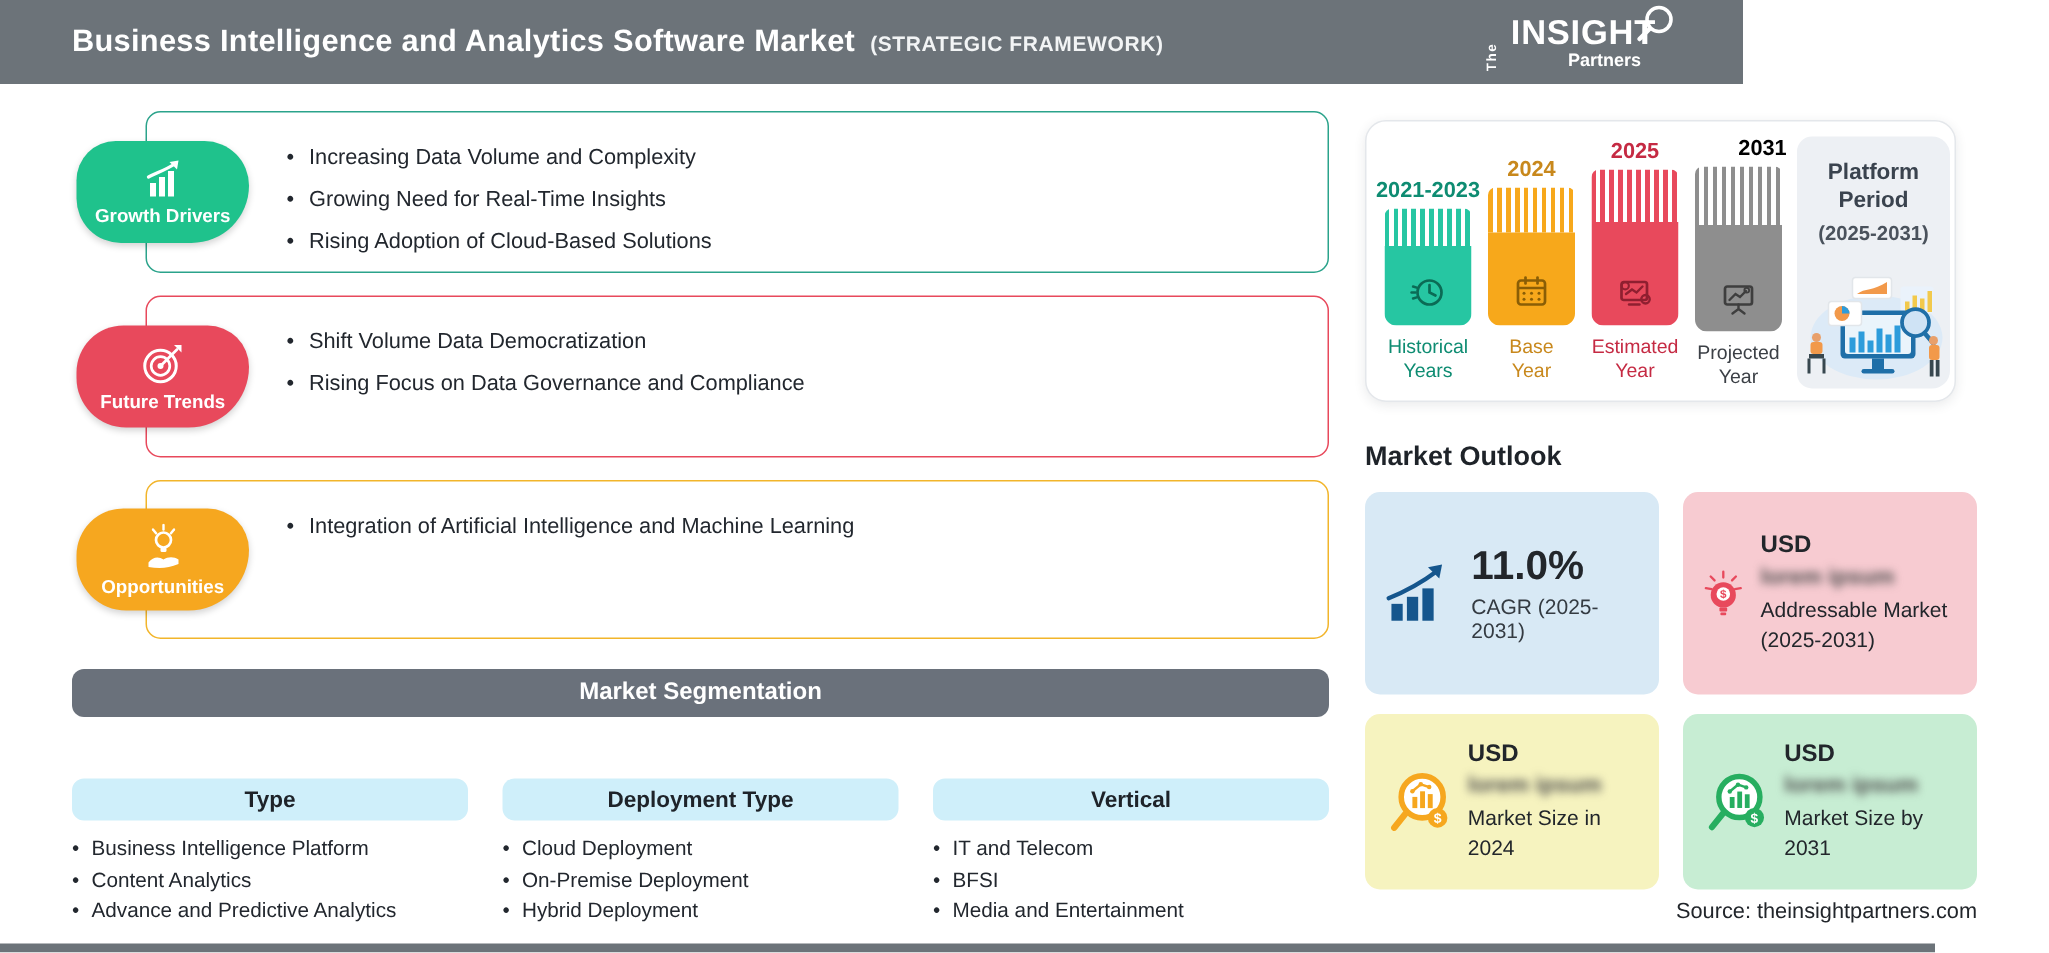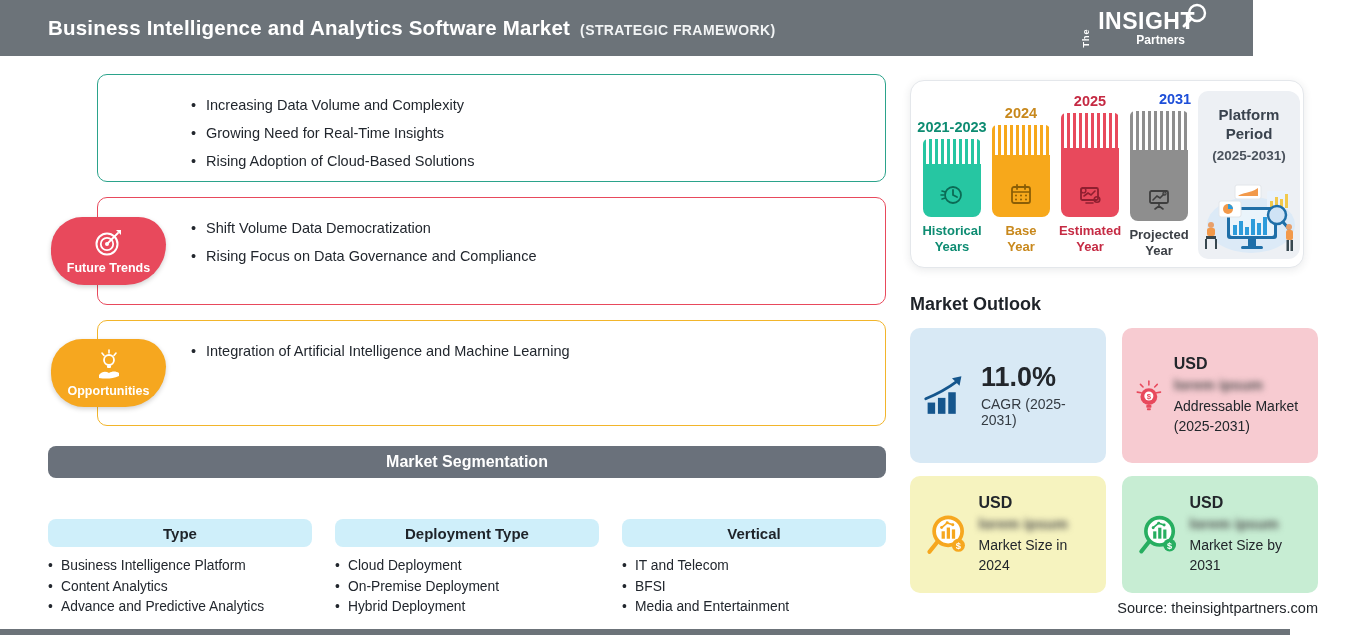--- a/index.html
+++ b/index.html
@@ -1,20 +1,20 @@
 <!DOCTYPE html>
 <html><head>
 <meta charset="utf-8">
 <style>
   * { margin:0; padding:0; box-sizing:border-box; }
   html,body { width:1366px; height:635px; font-family:"Liberation Sans", sans-serif; background:#ffffff; overflow:hidden; }
   .page { position:relative; width:1366px; height:635px; background:#ffffff; }
 
   
-  .header { position:absolute; top:0; left:0; width:1253px; height:56px; background:#6C7379;
+  .header { position:absolute; top:0; left:0; width:1162px; height:56px; background:#6C7379;
             display:flex; align-items:center; justify-content:space-between; padding:0 44px 0 48px; }
   .title-wrap { display:flex; align-items:baseline; gap:10px; }
   .page-title { color:#ffffff; font-size:20.5px; font-weight:bold; letter-spacing:.2px; }
   .page-subtitle { color:#f2f4f5; font-size:14px; font-weight:600; letter-spacing:.4px; }
   .logo { position:relative; display:flex; align-items:flex-end; gap:3px; color:#fff; padding-right:14px; }
   .logo-the { font-size:9px; font-weight:bold; transform:rotate(-90deg) translateX(3px); transform-origin:center; letter-spacing:1px; }
   .logo-main { display:flex; flex-direction:column; align-items:flex-end; line-height:1; }
   .logo-insight { font-size:23px; font-weight:800; letter-spacing:.5px; }
   .logo-partners { font-size:12px; font-weight:600; margin-top:1px; margin-right:10px; }
   .logo-glass { position:absolute; right:0; top:-8px; }
@@ -52,22 +52,22 @@
                    box-shadow:0 2px 8px rgba(40,50,60,.10); display:flex; padding:10px 0 10px 12px; }
   .bars-row { display:flex; align-items:flex-end; gap:11px; height:168px; }
   .bar-group { width:58px; display:flex; flex-direction:column; justify-content:flex-end; align-items:center; height:168px; }
   .bar-year { font-size:14.5px; font-weight:bold; margin-bottom:4px; white-space:nowrap; }
   .bar { width:58px; border-radius:5px 5px 8px 8px; overflow:hidden; display:flex; flex-direction:column; }
   .bar .stripes { width:100%; }
   .bar .solid { flex:1; display:flex; align-items:flex-end; justify-content:center; padding-bottom:9px; }
   .bar-teal  .bar { height:78px; } .bar-teal  .stripes { height:25px; background:repeating-linear-gradient(90deg,#26C6A2 0 3px,#fff 3px 6px);} .bar-teal  .solid { background:#26C6A2; } .bar-teal  .bar-year { color:#0E8C72; }
   .bar-org   .bar { height:92px; } .bar-org   .stripes { height:30px; background:repeating-linear-gradient(90deg,#F7A81B 0 3px,#fff 3px 6px);} .bar-org   .solid { background:#F7A81B; } .bar-org   .bar-year { color:#C8881C; }
   .bar-red   .bar { height:104px;} .bar-red   .stripes { height:35px; background:repeating-linear-gradient(90deg,#E8495C 0 3px,#fff 3px 6px);} .bar-red   .solid { background:#E8495C; } .bar-red   .bar-year { color:#C52A43; }
-  .bar-gray  .bar { height:122px;} .bar-gray  .stripes { height:39px; background:repeating-linear-gradient(90deg,#8E8E8E 0 3px,#fff 3px 6px);} .bar-gray  .solid { background:#8E8E8E; } .bar-gray  .bar-year { color:#1d4ed8;margin-left:32px; }
-  .bar-caption { height:36px; margin-top:6px; font-size:13px; font-weight:bold; text-align:center; line-height:16px; }
+  .bar-gray  .bar { height:122px;} .bar-gray  .stripes { height:39px; background:repeating-linear-gradient(90deg,#8E8E8E 0 3px,#fff 3px 6px);} .bar-gray  .solid { background:#8E8E8E; } .bar-gray  .bar-year { color:#000000;margin-left:32px; }
+  .bar-caption { height:36px; margin-top:6px; font-size:13px; font-weight:normal; text-align:center; line-height:16px; }
   .bar-teal .bar-caption { color:#0E8C72; } .bar-org .bar-caption { color:#C8881C; }
   .bar-red  .bar-caption { color:#C52A43; } .bar-gray .bar-caption { color:#3C4046; }
   .forecast-panel { width:102px; margin-left:10px; background:#EDF0F4; border-radius:10px 12px 12px 10px;
                     padding:14px 4px 4px; text-align:center; display:flex; flex-direction:column; height:168px; }
   .forecast-title { font-size:15px; font-weight:bold; color:#3A434E; line-height:19px; }
   .forecast-range { font-size:13.5px; font-weight:600; color:#4A525C; margin-top:5px; }
   .forecast-illustration { margin-top:auto; align-self:center; }
 
   
   .outlook-title { margin-top:26px; font-size:18px; font-weight:bold; color:#1E2329; }
@@ -106,20 +106,30 @@
       <svg class="logo-glass" width="30" height="30" viewBox="0 0 30 30">
         <circle cx="18" cy="11" r="8" fill="none" stroke="#ffffff" stroke-width="2.4"></circle>
         <line x1="12" y1="17" x2="5" y2="24" stroke="#ffffff" stroke-width="3" stroke-linecap="round"></line>
       </svg>
     </div>
   </div>
 
   <div class="left-col">
 
     <div class="driver-box gd">
+      <div class="pill pill-gd">
+        <svg width="34" height="28" viewBox="0 0 34 28">
+          <rect x="8" y="16" width="4" height="9" fill="#fff"></rect>
+          <rect x="14" y="12" width="4" height="13" fill="#fff"></rect>
+          <rect x="20" y="8" width="4" height="17" fill="#fff"></rect>
+          <path d="M7 12 C13 9 19 7 25 3" fill="none" stroke="#fff" stroke-width="2.2" stroke-linecap="round"></path>
+          <path d="M21 2 L27 1 L26 7 Z" fill="#fff"></path>
+        </svg>
+        <span>Growth Drivers</span>
+      </div>
       <ul>
         <li>Increasing Data Volume and Complexity</li>
         <li>Growing Need for Real-Time Insights</li>
         <li>Rising Adoption of Cloud-Based Solutions</li>
       </ul>
     </div>
 
     <div class="driver-box ft">
       <div class="pill pill-ft">
         <svg width="32" height="30" viewBox="0 0 32 30">

